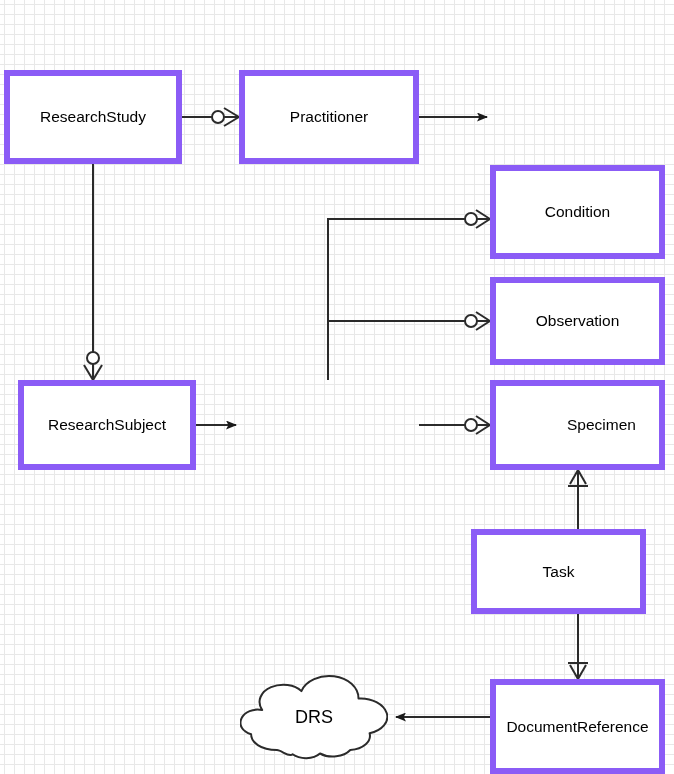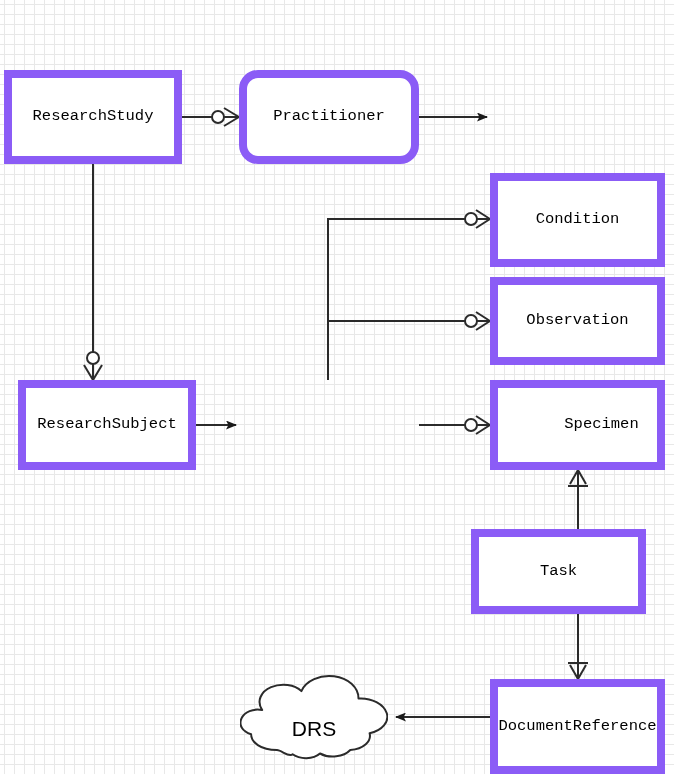--- a/index.html
+++ b/index.html
@@ -38,47 +38,47 @@
   #svg-layer {
     position: absolute;
     left: 0; top: 0;
     width: 674px;
     height: 774px;
   }
   .node-box {
     position: absolute;
     box-sizing: border-box;
     background: #ffffff;
-    border: 8px solid #8b5cf6;
+    border: 6px solid #8b5cf6;
     display: flex;
     align-items: center;
     justify-content: center;
     color: #000000;
     font-size: 15.5px;
-    font-family: Liberation Mono, monospace;
+    font-family: Liberation Sans, sans-serif;
     letter-spacing: 0px;
     white-space: nowrap;
   }
   .node-label {
     display: block;
     line-height: 1;
   }
   .cloud-wrap {
     position: absolute;
   }
   .cloud-label {
     position: absolute;
     left: 0;
-    top: 12px;
+    top: 0;
     width: 100%;
     height: 100%;
     display: flex;
     align-items: center;
     justify-content: center;
-    font-size: 21px;
+    font-size: 18px;
     color: #000000;
     font-family: "Liberation Sans", sans-serif;
     pointer-events: none;
   }
 </style>
 </head>
 <body>
 
 <div id="canvas">
 
@@ -159,26 +159,26 @@
         <line x1="490" y1="717" x2="396" y2="717" marker-end="url(#solidArrow)"></line>
       </g>
 
     </g>
   </svg>
 
   <div class="node-box" style="left:4px; top:70px; width:178px; height:94px;">
     <span class="node-label">ResearchStudy</span>
   </div>
 
-  <div class="node-box" style="left:239px; top:70px; width:180px; height:94px;border-radius:19px;">
+  <div class="node-box" style="left:239px; top:70px; width:180px; height:94px;">
     <span class="node-label">Practitioner</span>
   </div>
 
 
-  <div class="node-box" style="left:490px; top:173px; width:175px; height:94px;align-items:center;">
+  <div class="node-box" style="left:490px; top:165px; width:175px; height:94px;align-items:center;">
     <span class="node-label">Condition</span>
   </div>
 
   <div class="node-box" style="left:490px; top:277px; width:175px; height:88px;align-items:center;">
     <span class="node-label">Observation</span>
   </div>
 
   <div class="node-box" style="left:4px; top:380px; width:178px; height:90px;margin-left:14px;">
     <span class="node-label">ResearchSubject</span>
   </div>

